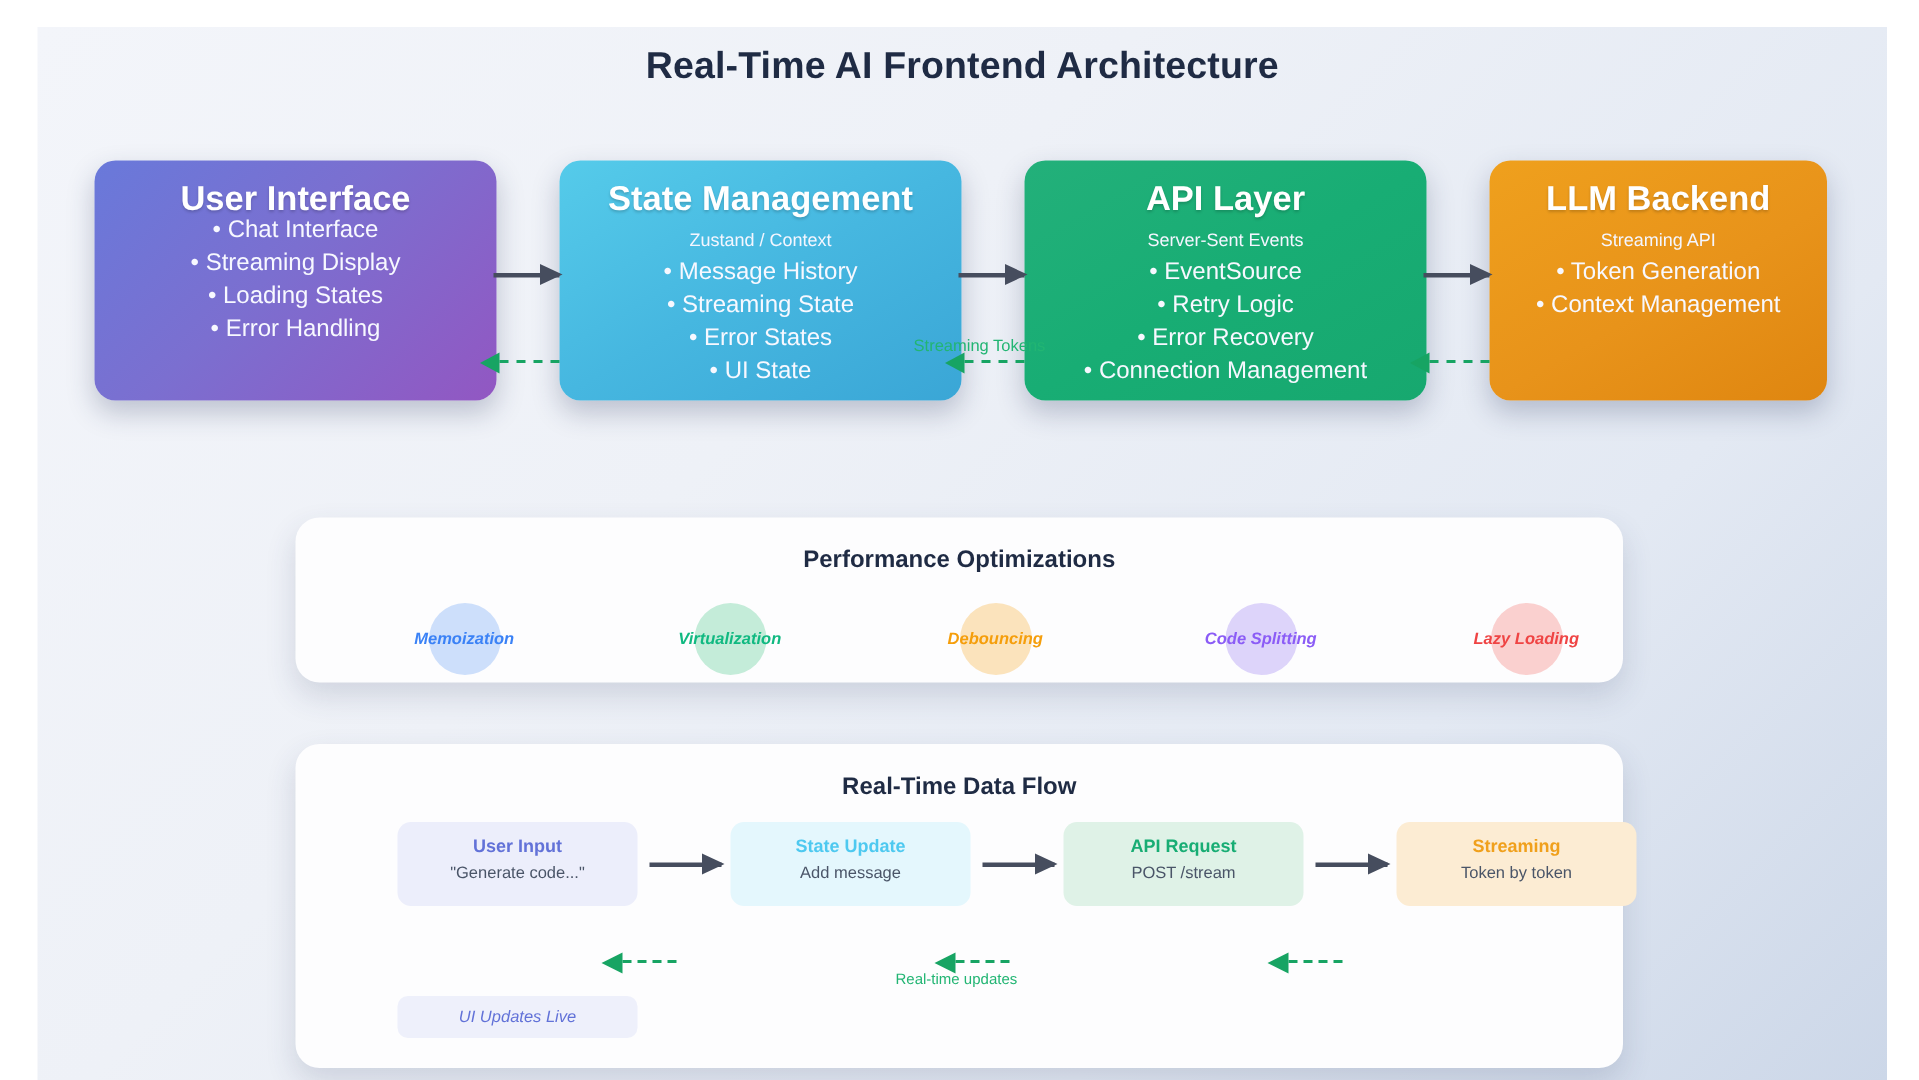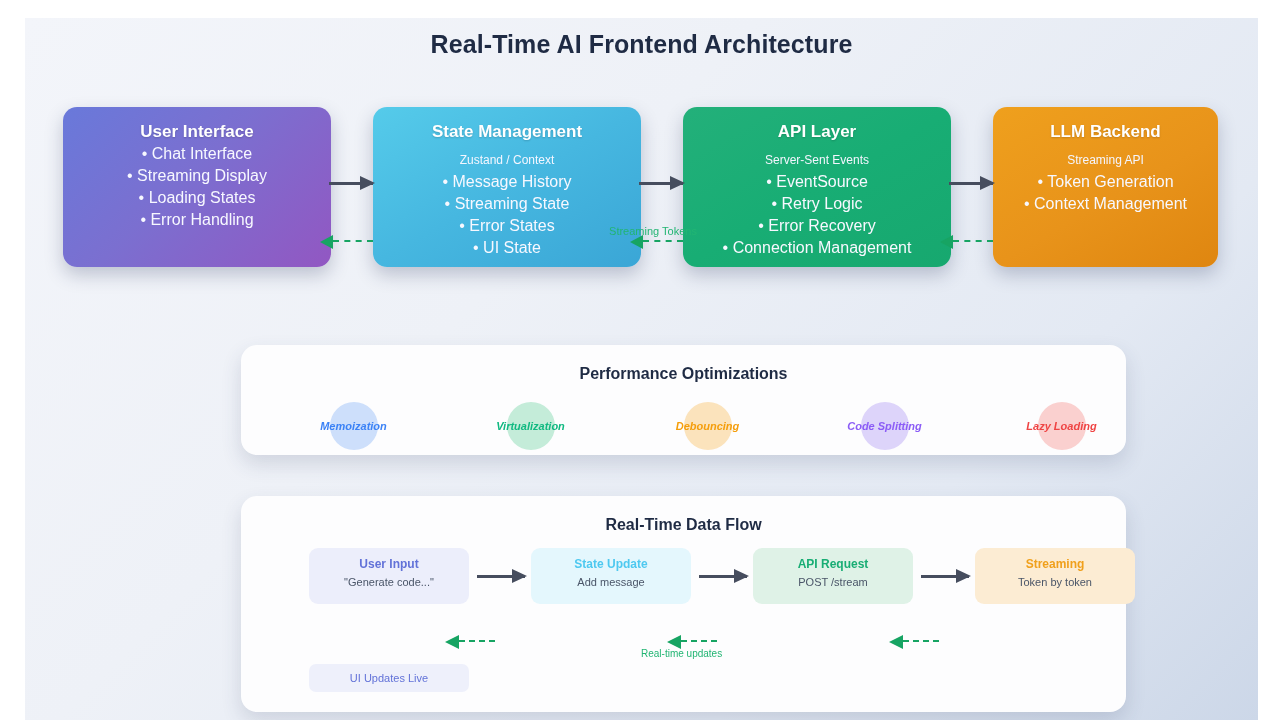--- a/index.html
+++ b/index.html
@@ -35,21 +35,21 @@
     position: absolute;
     top: 0;
     height: 160px;
     border-radius: 14px;
     color: #ffffff;
     box-shadow: 0 8px 18px rgba(40,50,90,0.25);
     padding-top: 14px;
     text-align: center;
   }
   .arch-card .ac-title {
-    font-size: 17px; font-weight: bold; line-height: 22px;
+    font-size: 23px; font-weight: bold; line-height: 22px;
     text-shadow: 0 1px 2px rgba(0,0,0,0.18);
   }
   .arch-card .ac-sub {
     font-size: 12px; line-height: 22px; margin-top: 6px;
     color: #f4f6ff;
   }
   .arch-card .ac-item { font-size: 16px; line-height: 22px; color: #f7f8ff; }
 
   #card-0 { left: 38px;  width: 268px; background: linear-gradient(135deg,#6979da 0%,#7b6fd0 45%,#9257c2 100%); }
   #card-1 { left: 348px; width: 268px; background: linear-gradient(150deg,#55cbea 0%,#46b7e0 50%,#3aa6d6 100%); }
@@ -87,21 +87,20 @@
     width: 120px; text-align: center;
     font-size: 11px; color: #22b573;
   }
 
   
   .panel {
     position: absolute;
     background: #fdfdfe;
     border-radius: 16px;
     box-shadow: 0 9px 20px rgba(50,60,100,0.16);
-    margin-left: 44px;
   }
   .panel-title {
     position: absolute; left: 0; top: 20px; width: 100%;
     text-align: center; font-size: 16px; font-weight: bold; color: #1f2b44;
   }
 
   
   #perf-panel { left: 172px; top: 327px; width: 885px; height: 110px; }
   .opt-row { position: absolute; left: 0; top: 52px; width: 885px; height: 58px; font-style: italic; }
   .opt {
@@ -146,21 +145,21 @@
     border-bottom: 7px solid transparent;
   }
   .ret-label {
     position: absolute; font-size: 10px; color: #22b573; white-space: nowrap;
   }
   .ui-live {
     position: absolute; left: 68px; top: 168px;
     width: 160px; height: 28px;
     background: #eef0fb; border-radius: 7px;
     display: flex; align-items: center; justify-content: center;
-    font-size: 11px; color: #6272d8;
+    font-size: 11px; color: #6272d8; font-style: italic;
   }
 </style>
 </head>
 <body>
 
 <div id="stage">
 
   <div class="page-title">Real-Time AI Frontend Architecture</div>
 
   <div class="arch-row">

